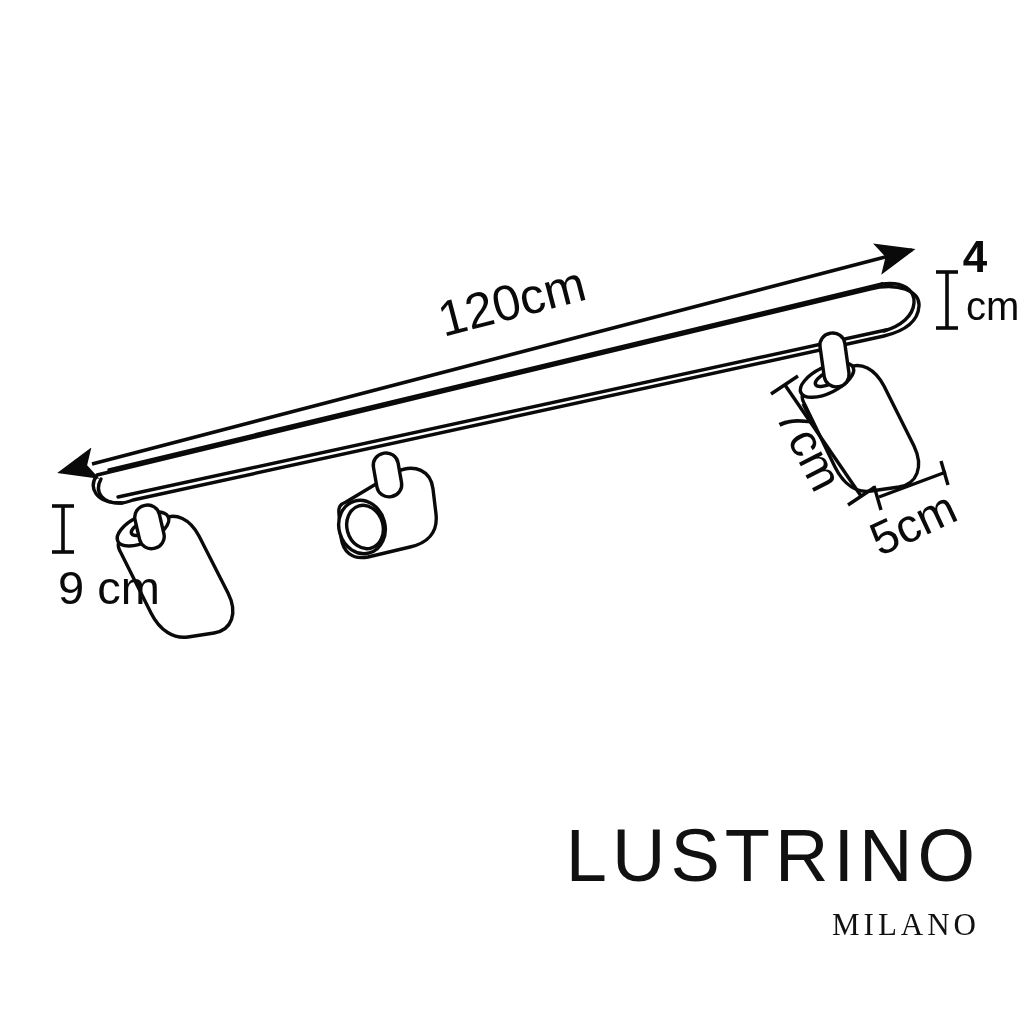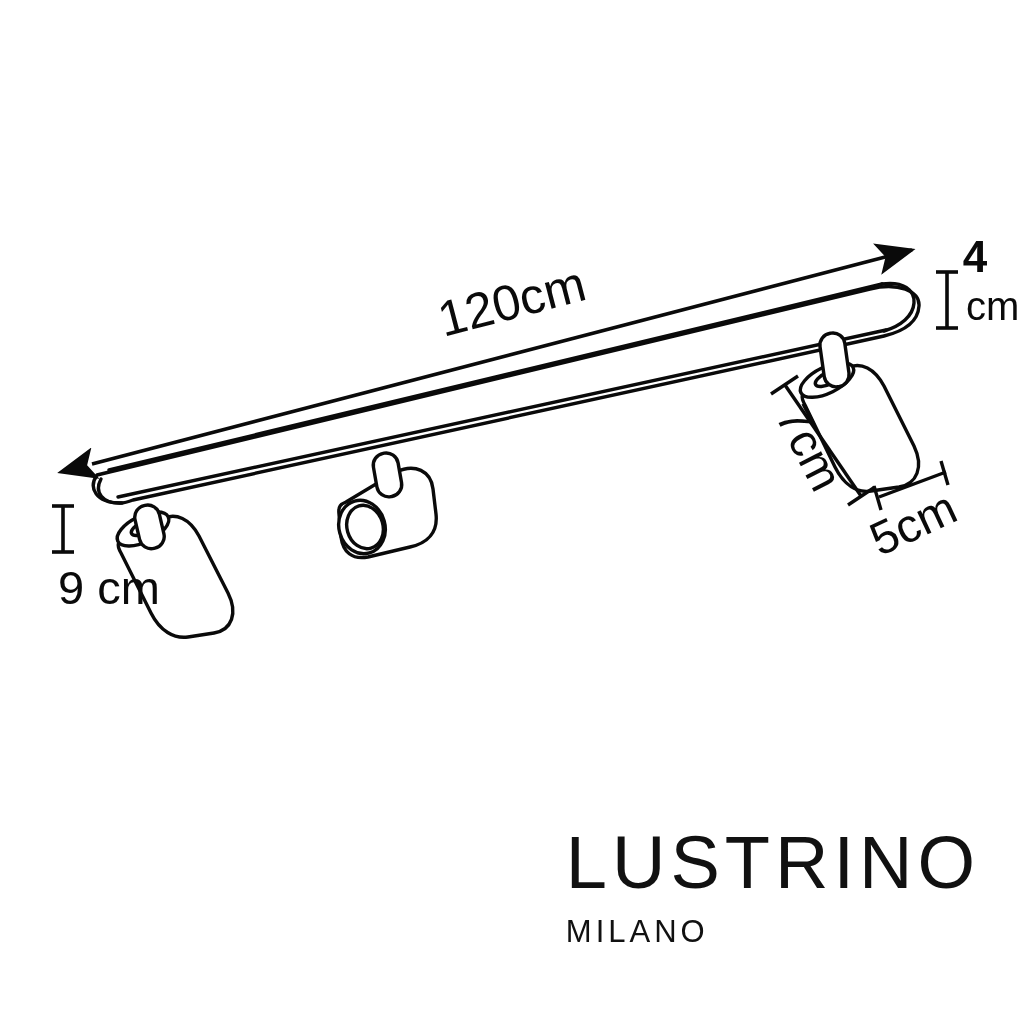--- a/index.html
+++ b/index.html
@@ -19,35 +19,35 @@
   #drawing {
     position: absolute;
     left: 0;
     top: 0;
     width: 1024px;
     height: 1024px;
   }
   .brand {
     position: absolute;
     right: 44px;
-    bottom: 77px;
-    text-align: left;
+    bottom: 84px;
+    text-align: right;
     line-height: 1;
     user-select: none;
   }
   .brand-name {
     font-family: "Liberation Sans", sans-serif;
     font-weight: 300;
     font-size: 74px;
     letter-spacing: 5px;
     color: #111111;
     display: block;
   }
   .brand-sub {
-    font-family: Liberation Sans, sans-serif;
+    font-family: Liberation Serif, serif;
     font-weight: 300;
     font-size: 31px;
     letter-spacing: 4px;
     color: #111111;
     display: block;
     margin-top: 16px;
   }
   svg text {
     font-family: "Liberation Sans", sans-serif;
     fill: #0a0a0a;

